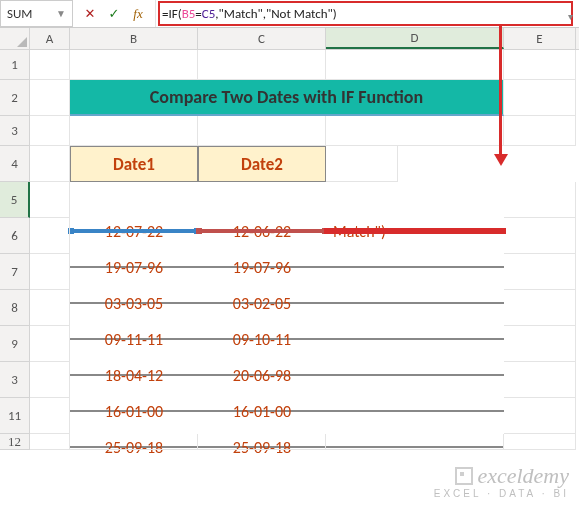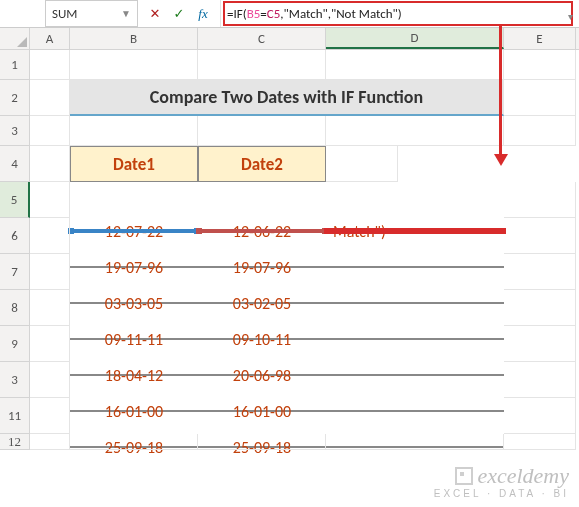--- a/index.html
+++ b/index.html
@@ -13,60 +13,59 @@
     position: relative;
   }
   .formula-bar-row {
     display: flex;
     align-items: stretch;
     height: 28px;
     border-bottom: 1px solid #ccc;
     background: #fff;
   }
   .name-box {
-    width: 93px;
+    width: 73px;
     border: 1px solid #ccc;
     display: flex;
     align-items: center;
     padding: 0 6px;
     font-size: 13px;
     color: #333;
     background: #fff;
     justify-content: space-between;
-    margin-left: 45px;
   }
   .name-box .dd { color: #888; font-size: 10px; }
   .fb-buttons {
     display: flex;
     align-items: center;
     gap: 2px;
     padding: 0 6px;
     border-right: 1px solid #e4e4e4;
   }
   .fb-btn {
     width: 22px; height: 22px;
     display: flex; align-items: center; justify-content: center;
-    color: #0369a1; font-size: 13px;
+    color: #a16207; font-size: 13px;
     border-radius: 2px;
     cursor: default;
   }
   .fb-btn.check { color: #1a7a1a; }
   .fb-btn.cancel { color: #b02020; }
   .fb-btn.fx { font-style: italic; font-family: 'Times New Roman', serif; }
   .formula-input {
     flex: 1;
     display: flex;
     align-items: center;
     padding: 0 6px;
     font-size: 13px;
     position: relative;
   }
   .formula-text { white-space: nowrap; }
   .formula-text .ref-b { color: #ec4899; }
-  .formula-text .ref-c { color: #be185d; }
+  .formula-text .ref-c { color: #4c1d95; }
   .formula-text .plain { color: #222; }
   .formula-highlight {
     position: absolute;
     top: 1px; left: 2px; right: 6px; bottom: 1px;
     border: 2.5px solid #d82b2b;
     pointer-events: none;
   }
   .tri { position: absolute; right: 6px; bottom: 4px; font-size: 10px; color: #888; }
 
   .sheet-area { position: relative; }
@@ -120,21 +119,21 @@
     border-right: 1px solid #e4e4e4;
     border-bottom: 1px solid #e4e4e4;
     display: flex; align-items: center; justify-content: center;
     font-size: 16px;
     color: #c2410c;
     position: relative;
     padding: 0 6px;
   }
   .cell.left { justify-content: flex-start; }
   .title-cell {
-    background: #e5e5e5;
+    background: #14b8a6;
     font-weight: bold;
     color: #333;
     font-size: 18px;
     border-bottom: 2px solid #65a6cb;
   }
   .header-cell {
     background: #fff2cc;
     font-weight: bold;
     border: 1px solid #888;
     font-size: 17px;

